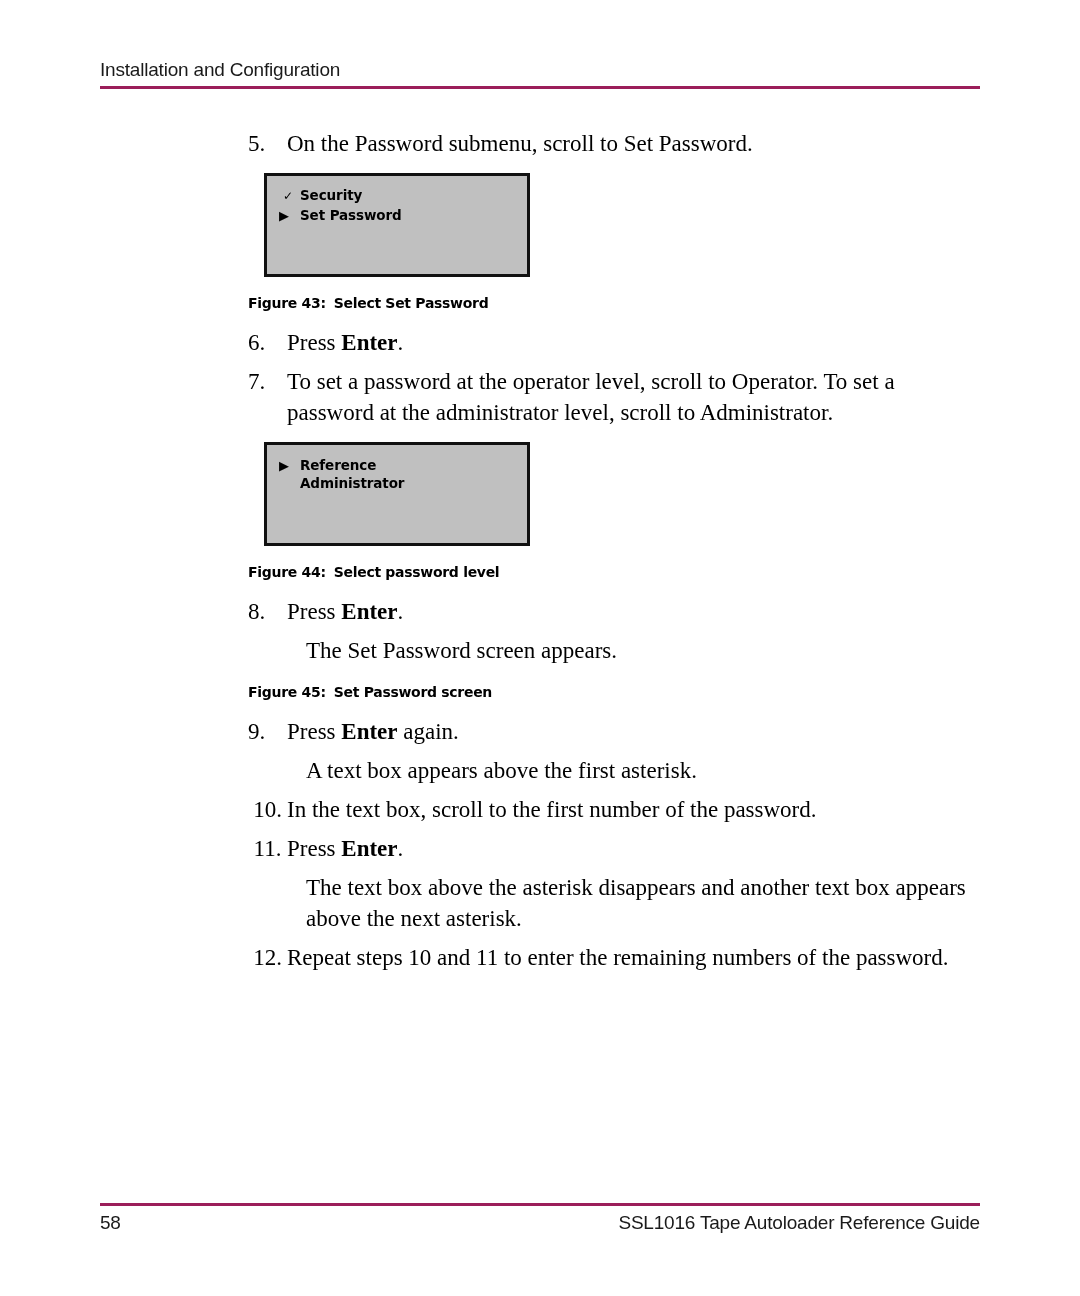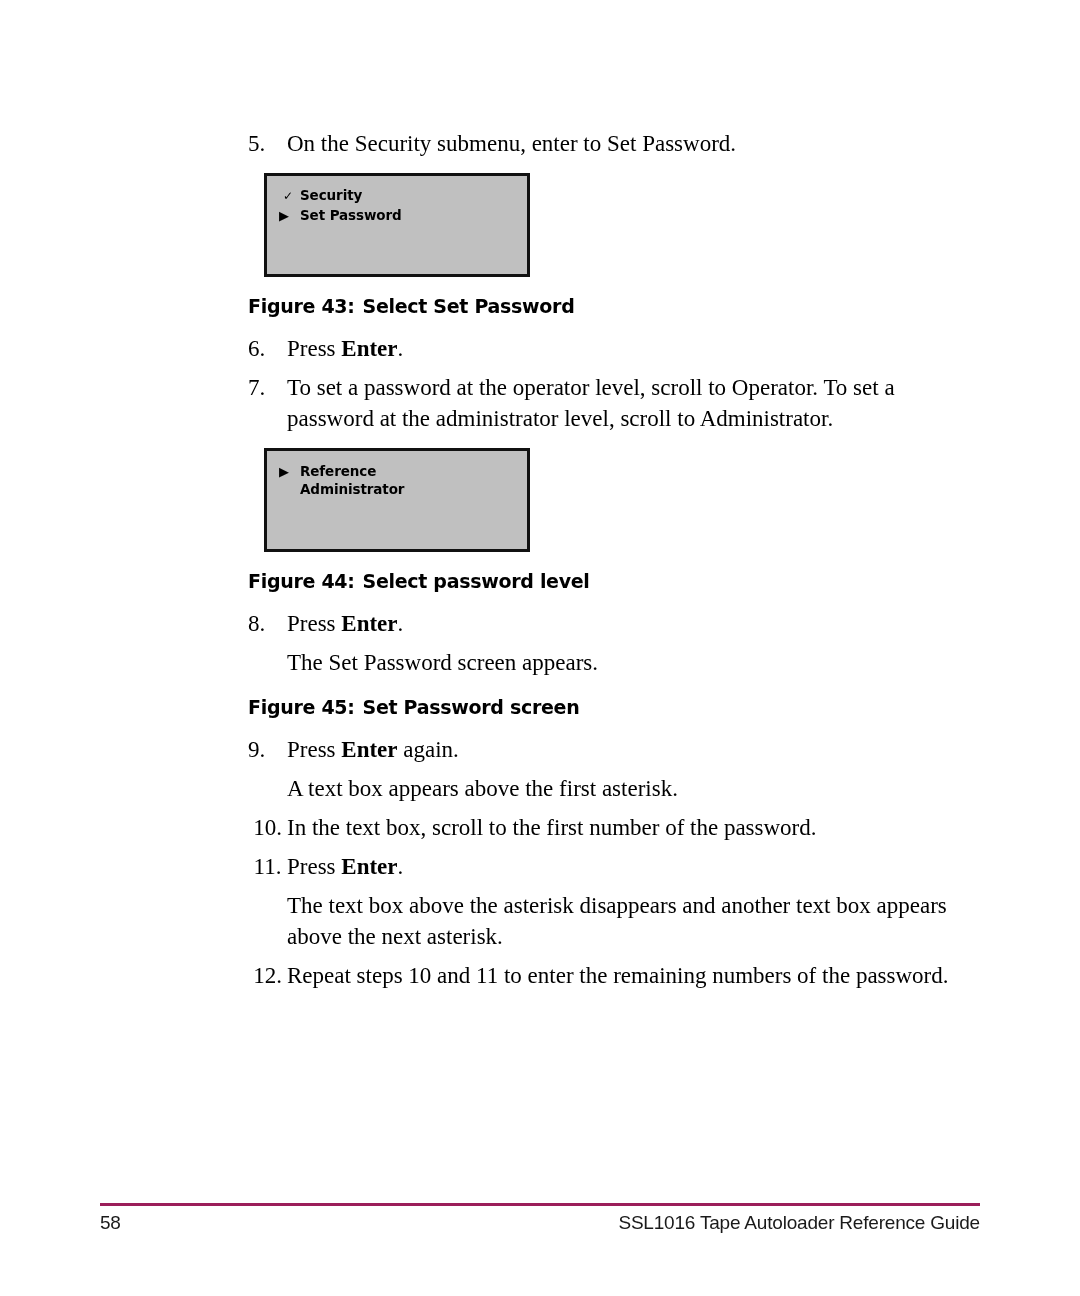--- a/index.html
+++ b/index.html
@@ -73,21 +73,21 @@
     flex: 1 1 auto;
   }
   .step-text b {
     font-weight: bold;
     text-align: center;
   }
 
   .sub-para {
     font-size: 23px;
     line-height: 31px;
-    margin-left: 39px;
+    margin-left: 58px;
     margin-bottom: 8px;
   }
 
   
   .lcd {
     width: 266px;
     height: 104px;
     background: #c0c0c0;
     border: 3px solid #111111;
     box-sizing: border-box;
@@ -143,21 +143,21 @@
     font-weight: bold;
     letter-spacing: 7px;
     line-height: 20px;
     color: #000;
   }
 
   
   .fig-caption {
     font-family: "DejaVu Sans", "Liberation Sans", sans-serif;
     font-weight: bold;
-    font-size: 19px;
+    font-size: 14px;
     letter-spacing: -0.3px;
     color: #000;
     margin: 18px 0 16px 0;
     white-space: nowrap;
   }
   .fig-caption .gap {
     display: inline-block;
     width: 8px;
   }
 
@@ -179,26 +179,30 @@
     color: #1a1a1a;
   }
   .footer-page { white-space: nowrap; }
   .footer-guide { white-space: nowrap; }
 </style>
 </head>
 <body>
 
 <div class="page">
 
+  <div class="header">
+    <div class="header-title">Installation and Configuration</div>
+    <div class="rule"></div>
+  </div>
 
   <div class="content">
 
     <div class="step">
       <span class="step-num">5.</span>
-      <span class="step-text">On the Security submenu, enter to Set Password.</span>
+      <span class="step-text">On the Password submenu, scroll to Set Password.</span>
     </div>
 
     <div class="lcd">
       <div class="lcd-rows">
         <div class="lcd-row">
           <span class="lcd-marker check">✓</span>
           <span class="lcd-label">Security</span>
         </div>
         <div class="lcd-row">
           <span class="lcd-marker tri">▶</span>

